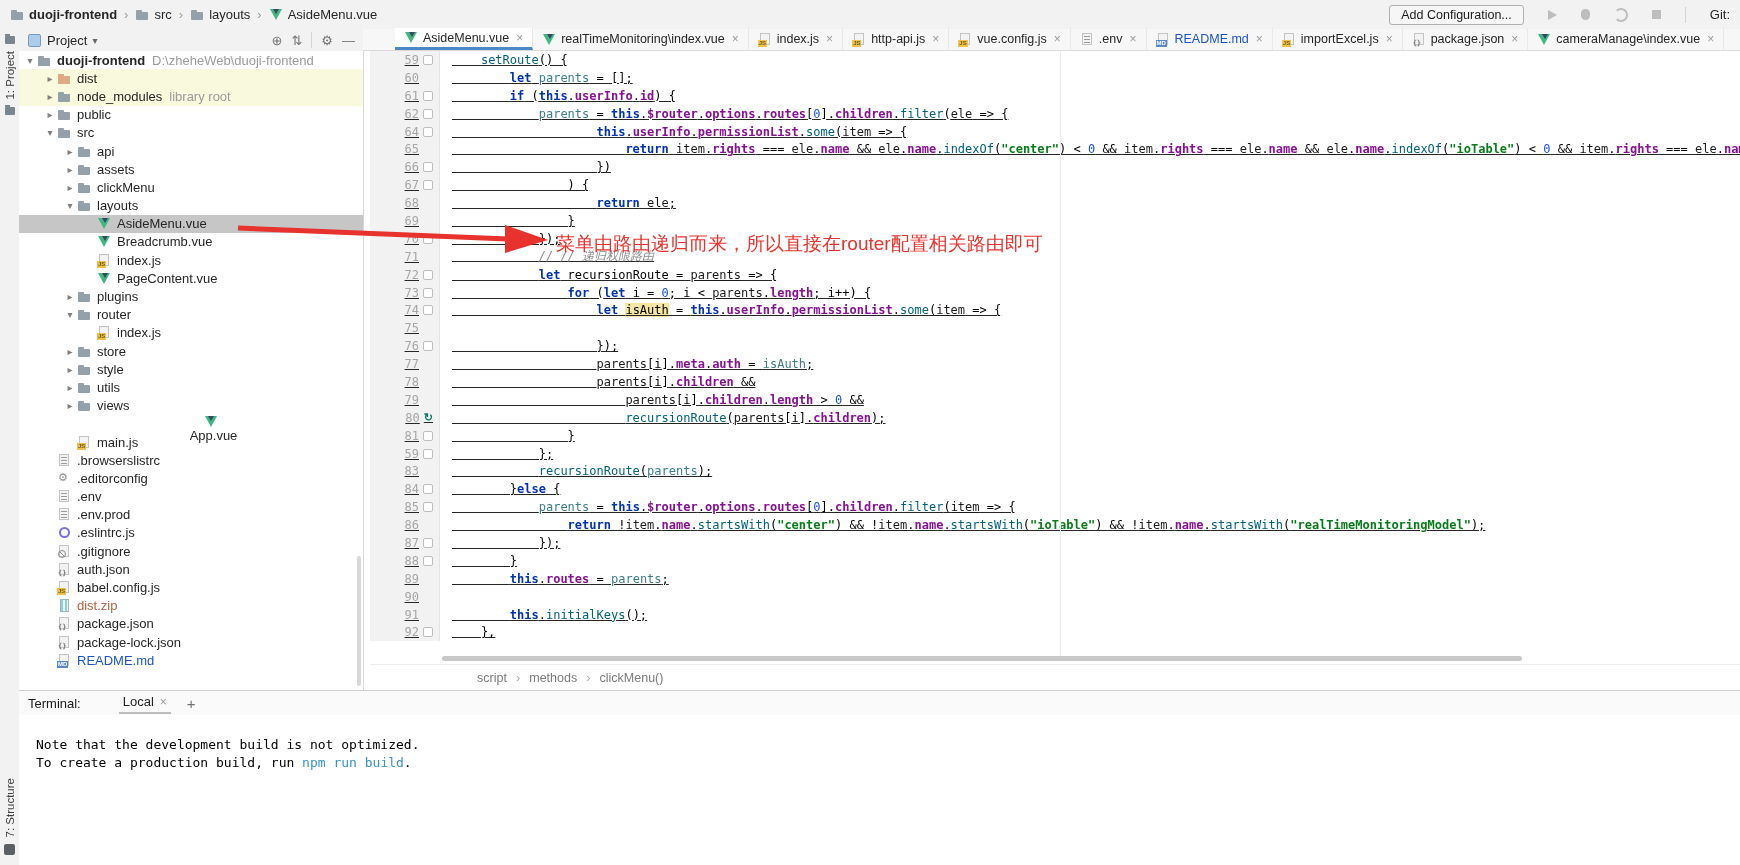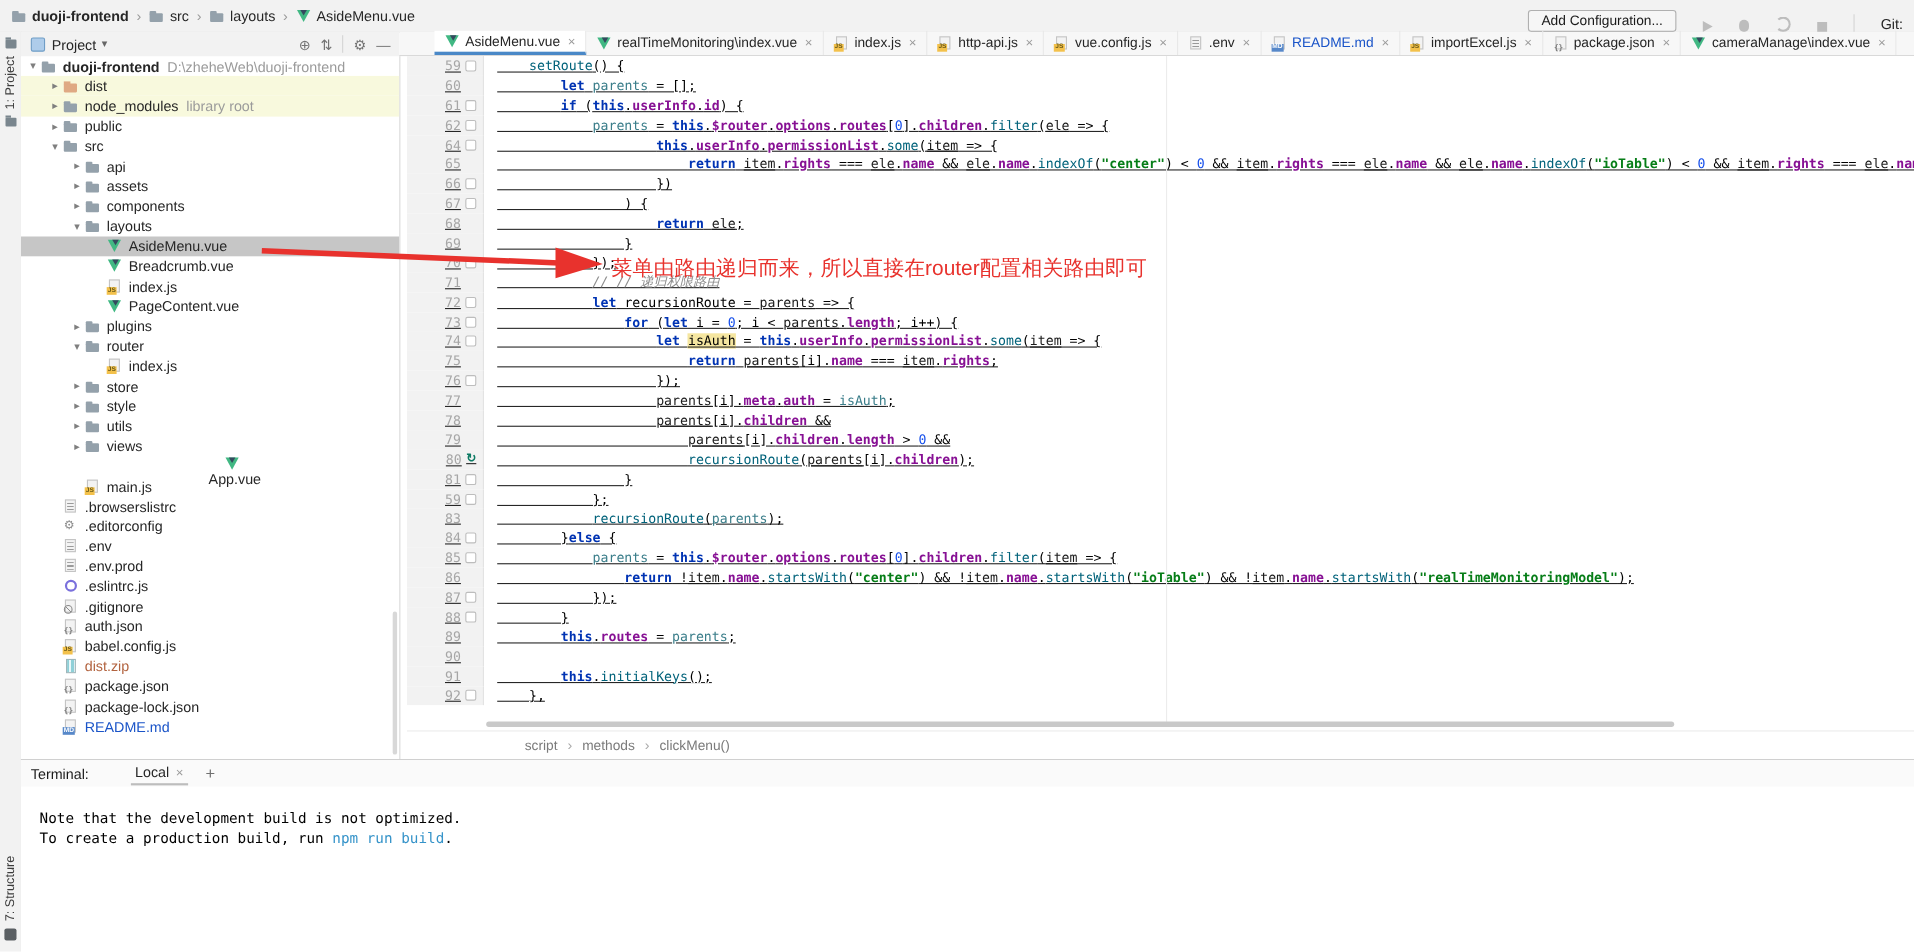--- a/index.html
+++ b/index.html
@@ -3,21 +3,21 @@
 <meta charset="utf-8">
 <style>
   html,body{margin:0;padding:0;width:1740px;height:865px;overflow:hidden;background:#fff;
     font-family:"Liberation Sans",sans-serif;font-size:13px;color:#262626;}
   
   #topbar{position:absolute;left:0;top:0;width:1740px;height:29px;background:#f2f2f2;border-bottom:1px solid #d9d9d9;}
   #tb-crumbs{position:absolute;left:10px;top:0;height:29px;display:flex;align-items:center;}
   .crumb{display:flex;align-items:center;}
   .crumb .b{font-weight:bold;}
   .sep{color:#9b9b9b;margin:0 7px;font-size:13px;}
-  #tb-right{position:absolute;right:10px;top:0;height:29px;display:flex;align-items:flex-end;gap:24px;}
+  #tb-right{position:absolute;right:10px;top:0;height:29px;display:flex;align-items:center;gap:24px;}
   #add-config{border:1px solid #b0b0b0;border-radius:3px;background:#f6f6f6;padding:2px 11px;font-size:12.5px;color:#1a1a1a;}
   .i-play{width:0;height:0;border-left:9px solid #bdbdbd;border-top:5.5px solid transparent;border-bottom:5.5px solid transparent;}
   .i-bug{width:9px;height:11px;background:#bdbdbd;border-radius:5px;}
   .i-cov{width:10px;height:10px;border:2px solid #bdbdbd;border-radius:50%;border-left-color:transparent;}
   .i-stop{width:9px;height:9px;background:#bdbdbd;}
   .vsep{width:1px;height:16px;background:#d4d4d4;}
   
   #strip{position:absolute;left:0;top:29px;width:19px;height:836px;background:#f2f2f2;border-right:1px solid #d9d9d9;}
   .vtext{writing-mode:vertical-rl;transform:rotate(180deg);font-size:11.5px;color:#3c3c3c;}
   .strip-folder{width:10px;height:8px;background:#7a868e;border-radius:1px;position:relative;}
@@ -245,21 +245,21 @@
         <span class="tlabel">api</span>
       </div>
       <div class="trow" style="padding-left: 44px;">
         <span class="arw">▸</span>
         <span class="ic ic-folder"></span>
         <span class="tlabel">assets</span>
       </div>
       <div class="trow" style="padding-left: 44px;">
         <span class="arw">▸</span>
         <span class="ic ic-folder"></span>
-        <span class="tlabel">components</span>
+        <span class="tlabel">clickMenu</span>
       </div>
       <div class="trow" style="padding-left: 44px;">
         <span class="arw">▾</span>
         <span class="ic ic-folder"></span>
         <span class="tlabel">layouts</span>
       </div>
       <div class="trow sel" style="padding-left: 64px;">
         <span class="arw"></span>
         <span class="ic ic-vue"></span>
         <span class="tlabel">AsideMenu.vue</span>
@@ -493,21 +493,20 @@
           <span class="num">74</span>
           <span class="fold-box"></span>
         </div>
         <span class="code-text"><span class="tk-p">                    </span><span class="tk-k">let</span><span class="tk-p"> </span><span class="tk-h">isAuth</span><span class="tk-p"> = </span><span class="tk-k">this</span><span class="tk-p">.</span><span class="tk-pr">userInfo</span><span class="tk-p">.</span><span class="tk-pr">permissionList</span><span class="tk-p">.</span><span class="tk-f">some</span><span class="tk-p">(</span><span class="tk-u">item</span><span class="tk-p"> =&gt; {</span></span>
       </div>
       <div class="cl">
         <div class="g">
           <span class="num">75</span>
           <span class="fold-sp"></span>
         </div>
-        <span class="code-text"><span class="tk-p">                        </span><span class="tk-k">return</span><span class="tk-p"> </span><span class="tk-u">parents</span><span class="tk-p">[i].</span><span class="tk-pr">name</span><span class="tk-p"> === </span><span class="tk-u">item</span><span class="tk-p">.</span><span class="tk-pr">rights</span><span class="tk-p">;</span></span>
       </div>
       <div class="cl">
         <div class="g">
           <span class="num">76</span>
           <span class="fold-box"></span>
         </div>
         <span class="code-text"><span class="tk-p">                    });</span></span>
       </div>
       <div class="cl">
         <div class="g">

